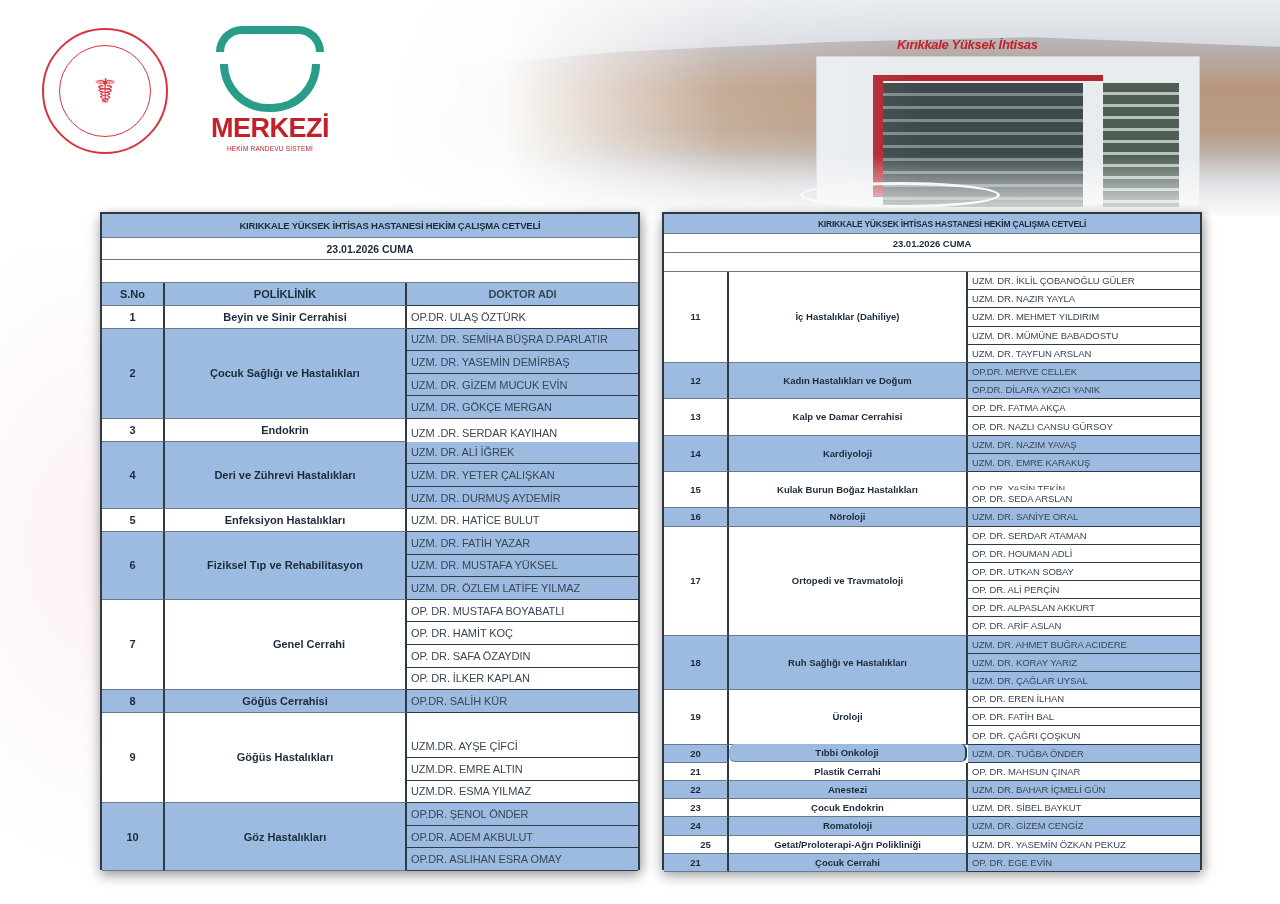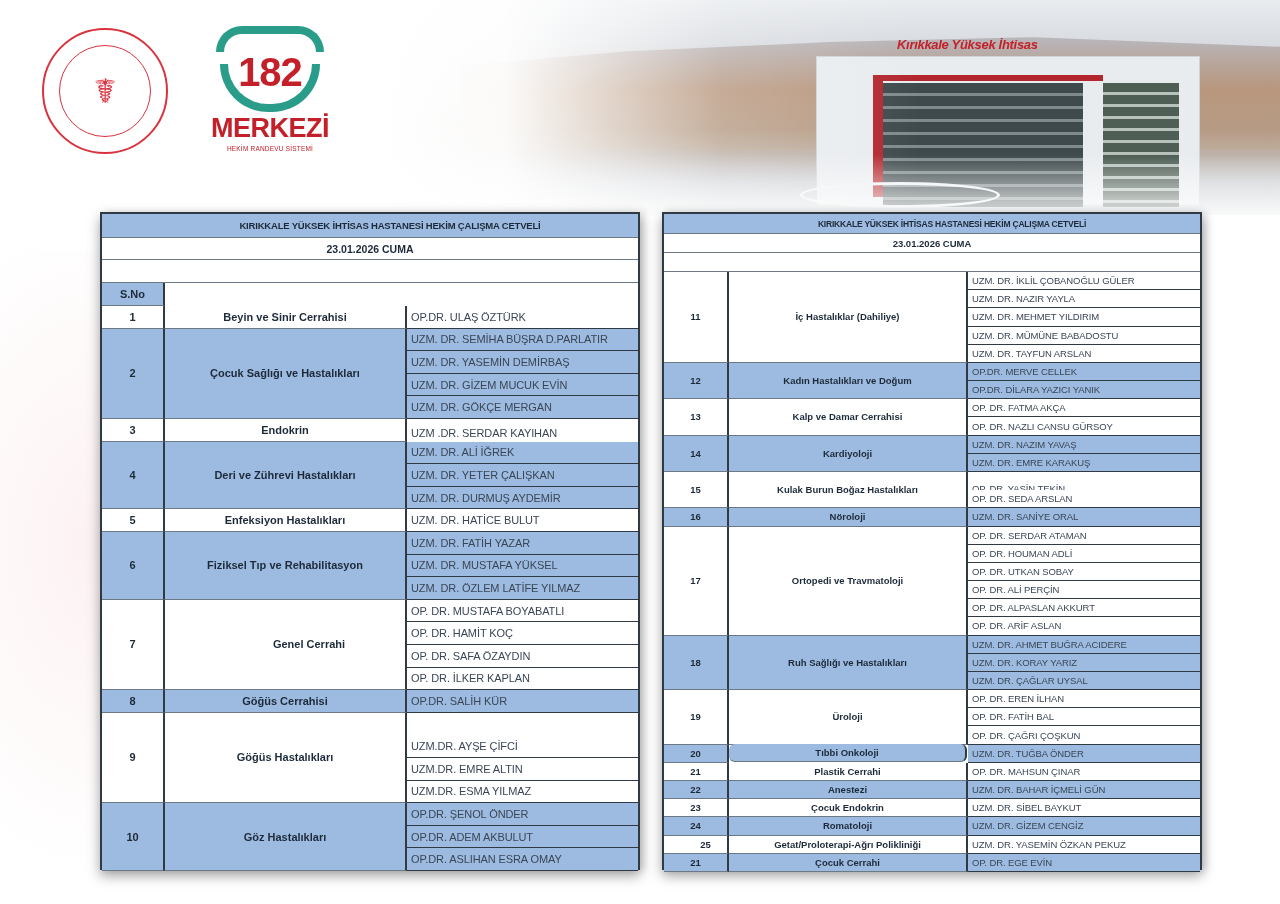--- a/index.html
+++ b/index.html
@@ -77,34 +77,35 @@
   <div class="fade"></div>
 </div>
 
 <div class="logo-ministry">
   <div class="inner">☤</div>
 </div>
 
 <div class="logo-182">
   <div class="handset"></div>
   <div class="ring"></div>
-  <div class="num">182</div>
   <div class="merkezi">MERKEZİ</div>
   <div class="sub">HEKİM RANDEVU SİSTEMİ</div>
 </div>
 
 <div class="sheet left" id="left-sheet" style="left:100px; top:212px; width:540px; height:658px;">
   <div class="row blue" style="top:0; height:24px;">
     <span class="title">KIRIKKALE YÜKSEK İHTİSAS HASTANESİ HEKİM ÇALIŞMA CETVELİ</span>
   </div>
   <div class="row white" style="top:24px; height:22px;">
     <span class="date">23.01.2026 CUMA</span>
   </div>
   <div class="row white" style="top:46px; height:23px;"></div>
   <div class="cell no blue hdr" style="left:0; top:69px; width:63px; height:23px;">S.No</div>
+  <div class="cell pol blue hdr" style="left:63px; top:69px; width:242px; height:23px;">POLİKLİNİK</div>
+  <div class="cell doc blue hdr" style="left:305px; top:69px; width:231px; height:23px; justify-content:center; padding-left:0;">DOKTOR ADI</div>
   <div id="left-body">
       <div class="cell no white" style="left: 0px; top: 92px; width: 63px; height: 22.6px;">1</div>
       <div class="cell pol white" style="left: 63px; top: 92px; width: 242px; height: 22.6px;">Beyin ve Sinir Cerrahisi</div>
       <div class="cell doc white" style="left: 305px; top: 92px; width: 231px; height: 22.6px;">OP.DR. ULAŞ ÖZTÜRK</div>
       <div class="cell no blue" style="left: 0px; top: 114.6px; width: 63px; height: 90.4px;">2</div>
       <div class="cell pol blue" style="left: 63px; top: 114.6px; width: 242px; height: 90.4px;">Çocuk Sağlığı ve Hastalıkları</div>
       <div class="cell doc blue" style="left: 305px; top: 114.6px; width: 231px; height: 22.6px;">UZM. DR. SEMİHA BÜŞRA D.PARLATIR</div>
       <div class="cell doc blue" style="left: 305px; top: 137.2px; width: 231px; height: 22.6px;">UZM. DR. YASEMİN DEMİRBAŞ</div>
       <div class="cell doc blue" style="left: 305px; top: 159.8px; width: 231px; height: 22.6px;">UZM. DR. GİZEM MUCUK EVİN</div>
       <div class="cell doc blue" style="left: 305px; top: 182.4px; width: 231px; height: 22.6px;">UZM. DR. GÖKÇE MERGAN</div>

